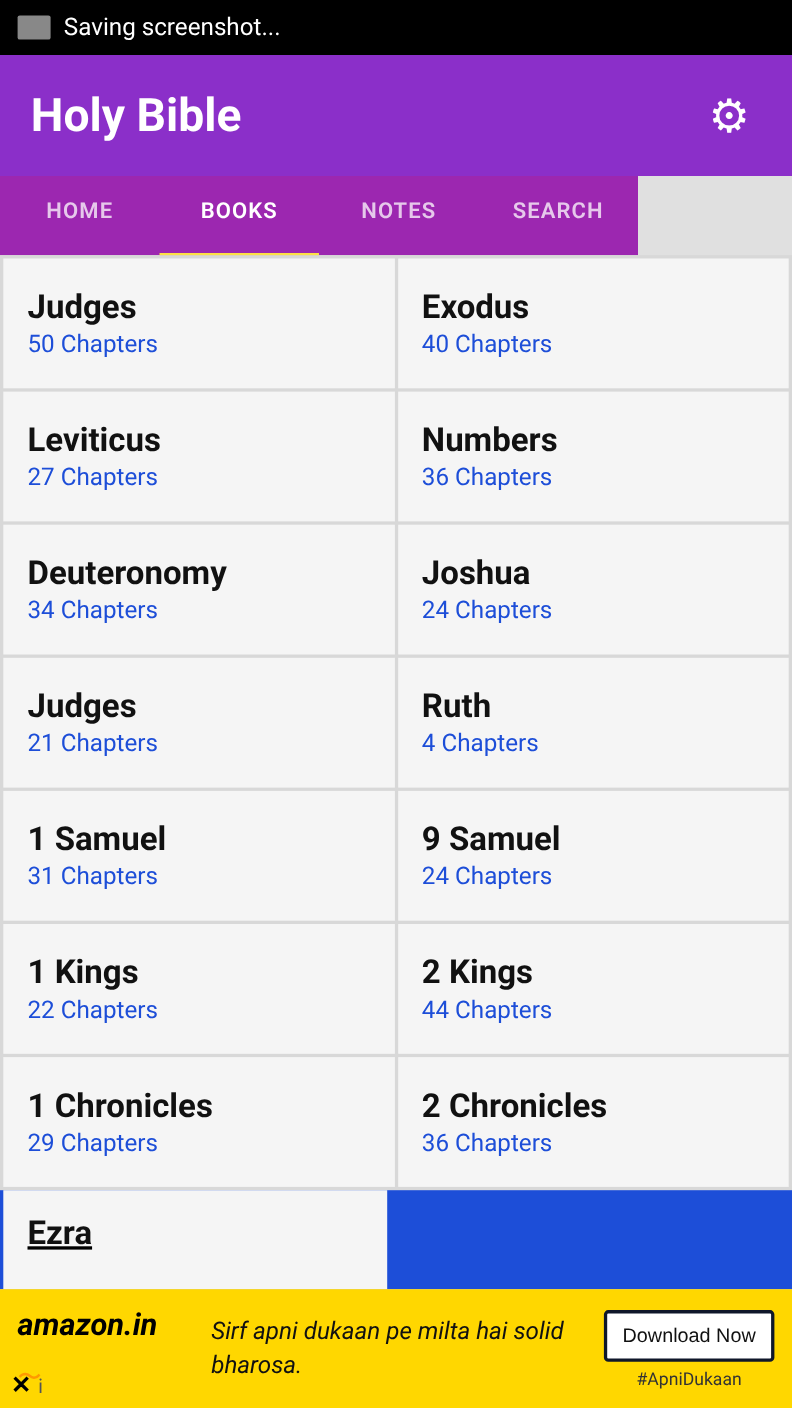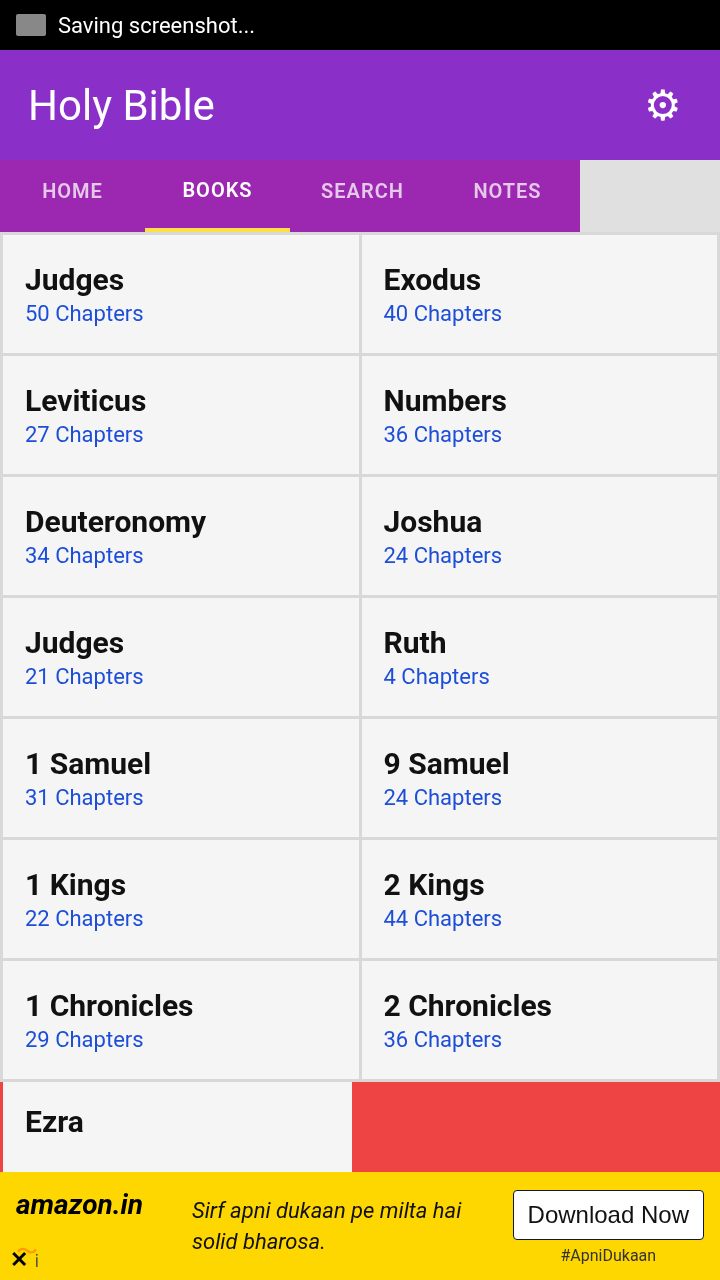--- a/index.html
+++ b/index.html
@@ -34,21 +34,21 @@
       height: 110px;
       background: #8B2FC9;
       display: flex;
       align-items: center;
       justify-content: space-between;
       padding: 0 28px;
     }
     .header-title {
       color: #fff;
       font-size: 42px;
-      font-weight: 400;
+      font-weight: 700;
     }
     .header-gear {
       width: 48px;
       height: 48px;
       color: #fff;
       font-size: 42px;
       cursor: pointer;
     }
 
     
@@ -68,21 +68,21 @@
       color: rgba(255,255,255,0.75);
       font-size: 20px;
       font-weight: 600;
       letter-spacing: 1px;
       cursor: pointer;
       border-bottom: 3px solid transparent;
       padding-bottom: 8px;
     }
     .tab.active {
       color: #fff;
-      border-bottom: 4px solid #fde047;
+      border-bottom: 2px solid #fde047;
       text-align: center;
     }
 
     
     .book-grid {
       width: 720px;
       background: #d8d8d8;
       display: grid;
       grid-template-columns: 1fr 1fr;
       gap: 3px;
@@ -159,24 +159,24 @@
     }
     .ad-content {
       flex: 1;
       font-size: 22px;
       color: #111;
       line-height: 1.4;
       font-style: italic;
     }
     .ad-download-btn {
       background: #fff;
-      border: 1px solid #0f172a;
+      border: 3px solid #0f172a;
       border-radius: 4px;
       padding: 10px 14px;
-      font-size: 24px;
+      font-size: 18px;
       color: #111;
       cursor: pointer;
       white-space: nowrap;
       flex-shrink: 0;
     }
     .ad-hashtag {
       font-size: 16px;
       color: #333;
     }
     .ad-right {
@@ -185,22 +185,23 @@
       align-items: center;
       gap: 6px;
       flex-shrink: 0;
     }
 
     
     .partial-row {
       display: grid;
       grid-template-columns: 1fr 1fr;
       gap: 16px;
-      background: #ef4444;
+      background: #1d4ed8;
       padding: 0 3px;
+      text-decoration: underline;
     }
     .book-card-partial {
       background: #f5f5f5;
       padding: 22px 20px 22px 22px;
       cursor: pointer;
       min-height: 90px;
       display: flex;
       flex-direction: column;
       justify-content: flex-start;
     }
@@ -219,24 +220,24 @@
 </div>
 
 <div class="tabs">
   <div class="tab">
     <span>HOME</span>
   </div>
   <div class="tab active">
     <span>BOOKS</span>
   </div>
   <div class="tab">
+    <span>NOTES</span>
+  </div>
+  <div class="tab">
     <span>SEARCH</span>
-  </div>
-  <div class="tab">
-    <span>NOTES</span>
   </div>
 </div>
 
 <div class="book-grid" id="book-grid">
 <div class="book-card">
       <span class="book-name">Judges</span>
       <span class="book-chapters">50 Chapters</span>
     </div>
     <div class="book-card">
       <span class="book-name">Exodus</span>

